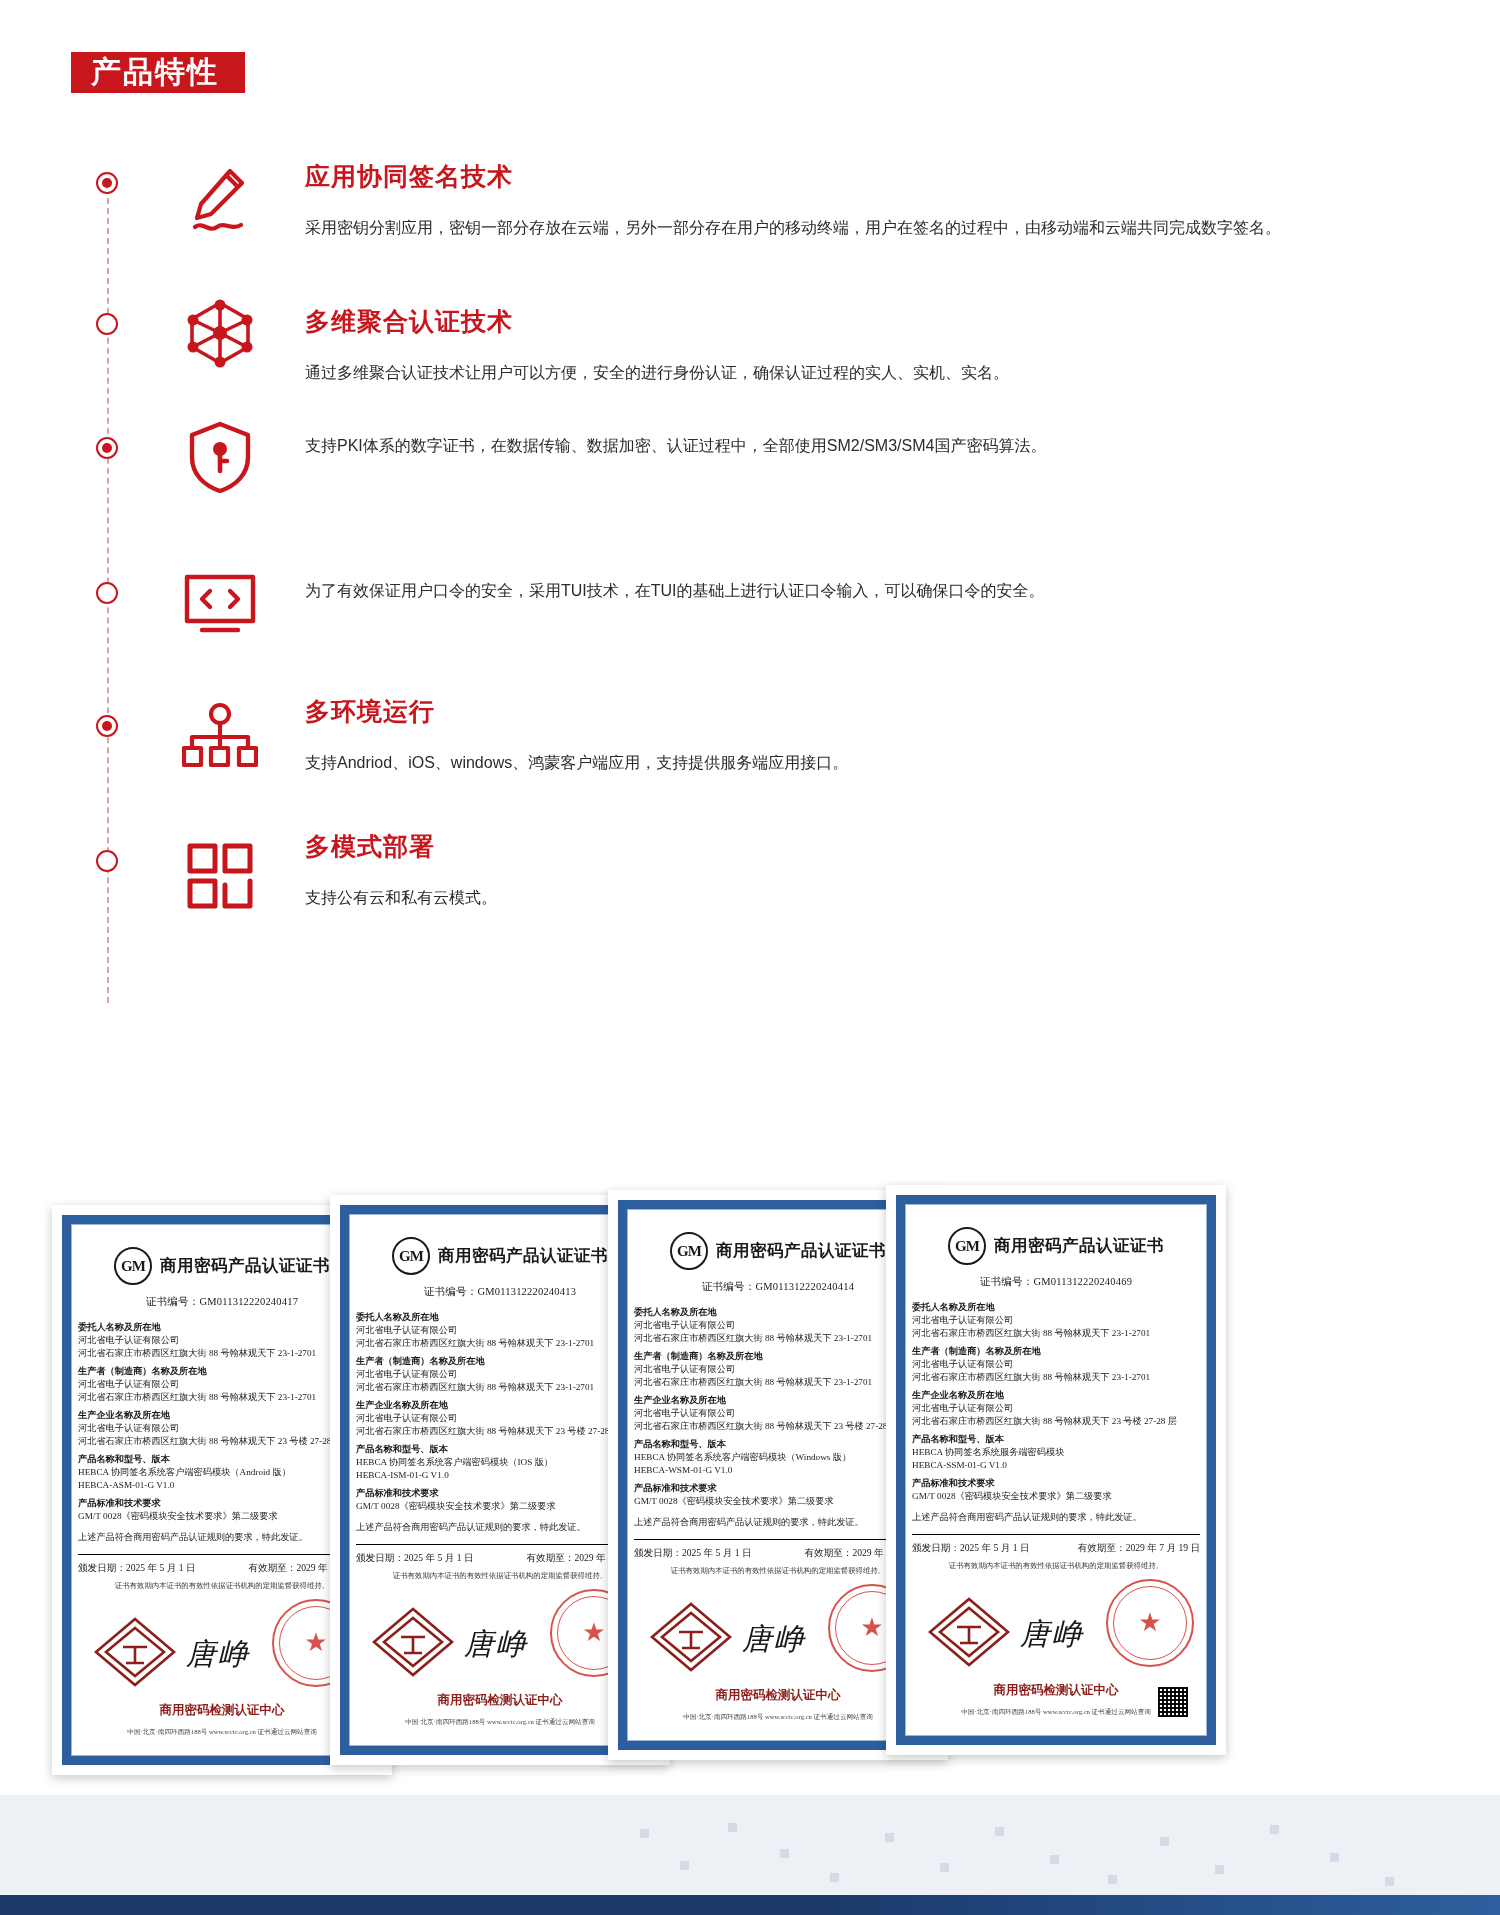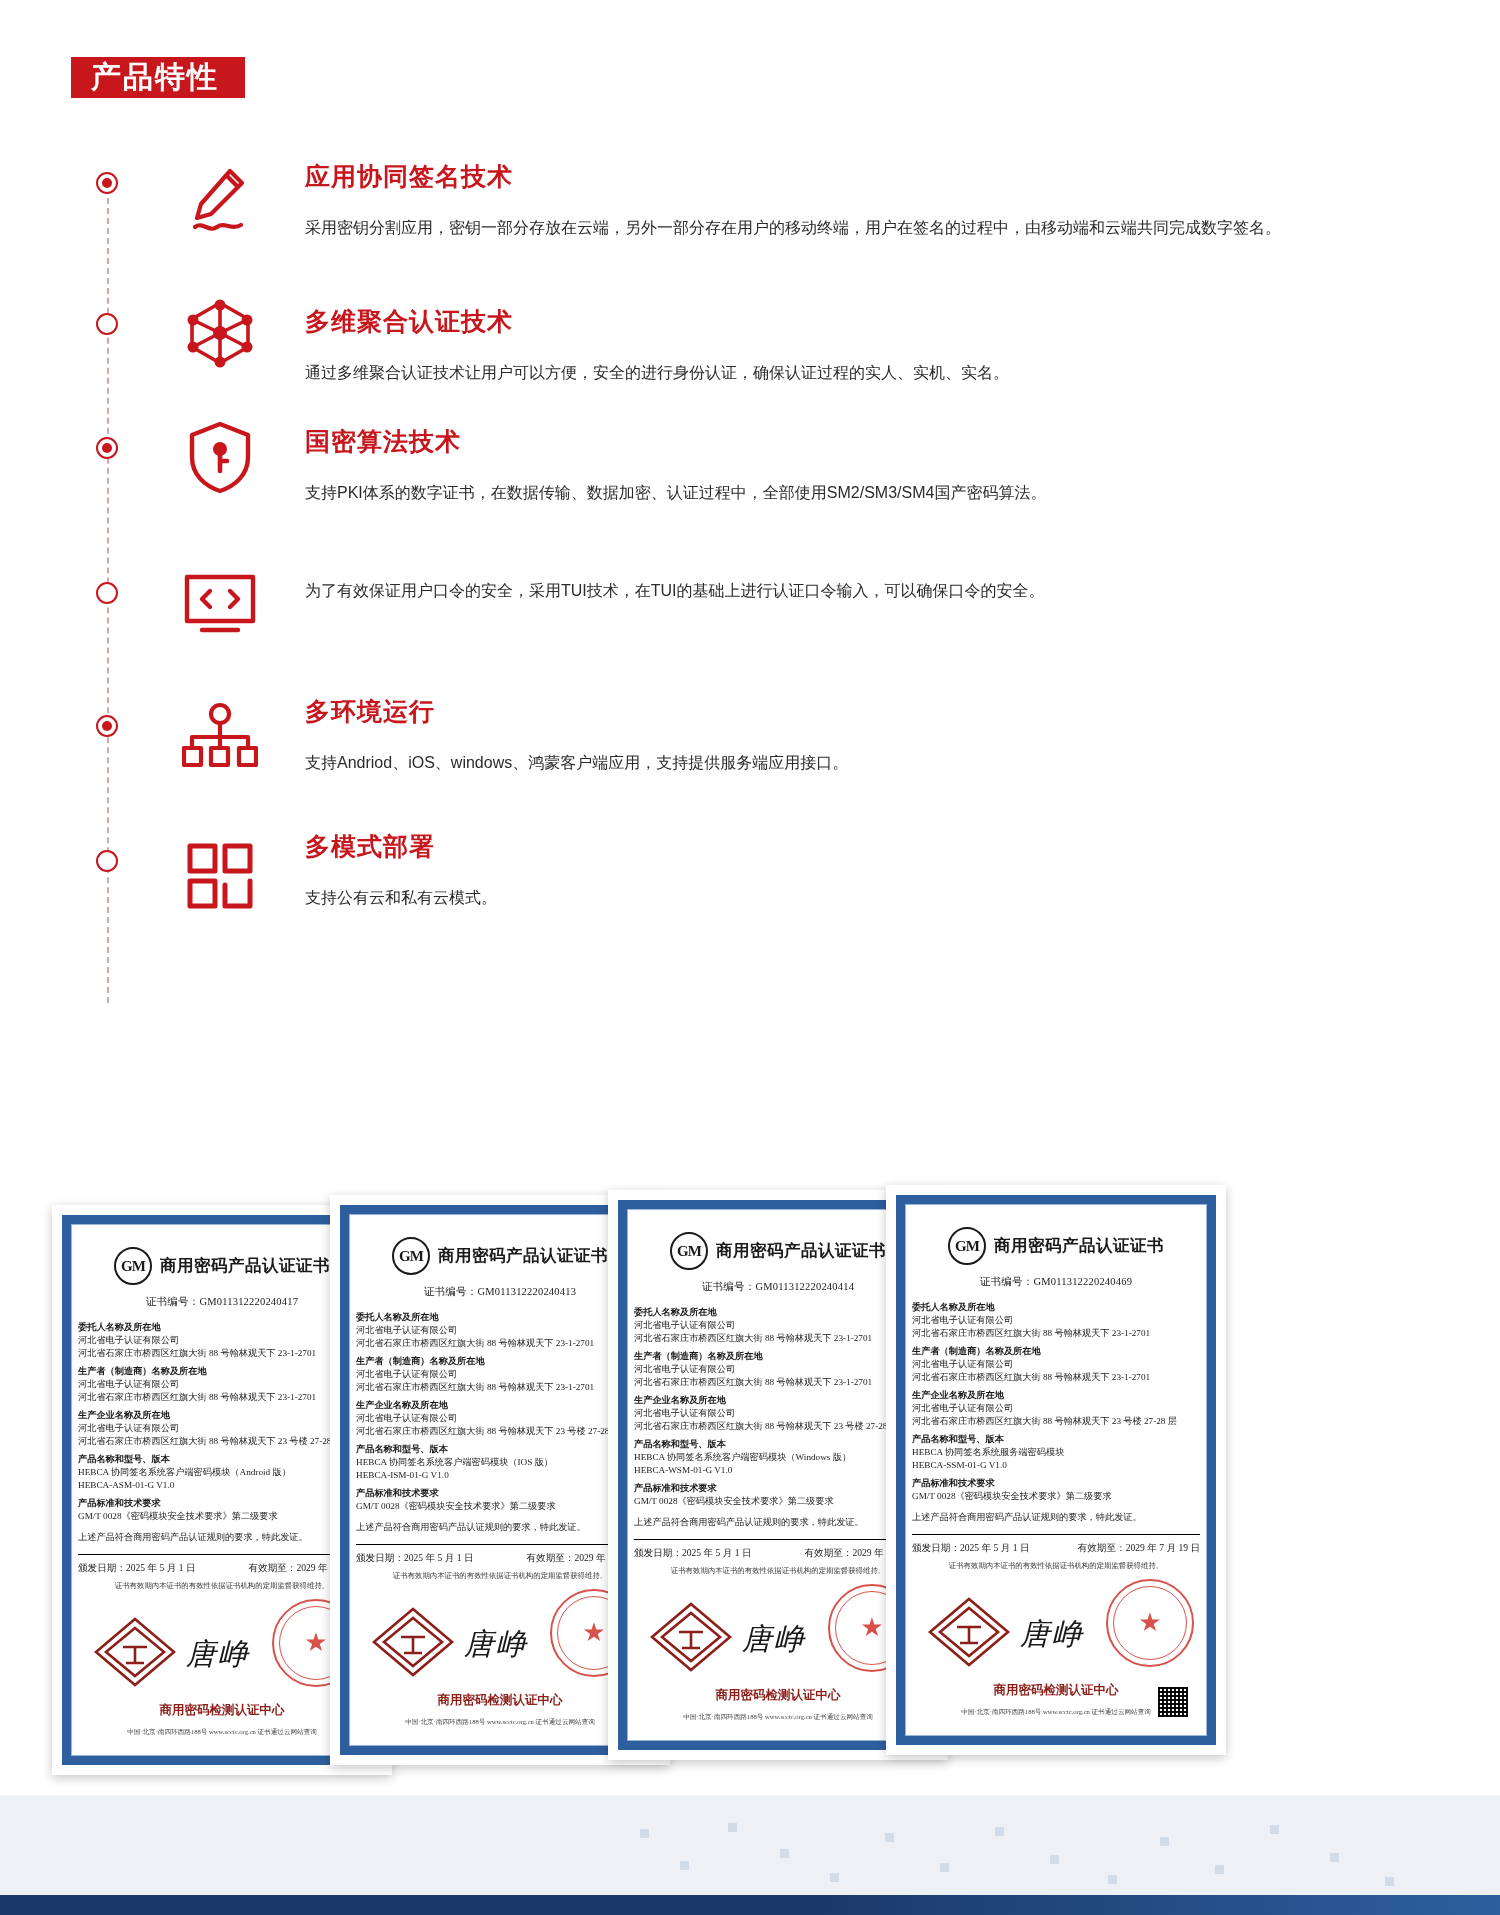--- a/index.html
+++ b/index.html
@@ -15,21 +15,21 @@
     color: #231f20;
     overflow: hidden;
   }
 
   
   .section-header {
     position: absolute;
     left: 52px;
     top: 46px;
     display: flex;
-    align-items: flex-end;
+    align-items: center;
     height: 52px;
   }
   .section-header .bar {
     width: 13px;
     background: #c8161d;
   }
   .section-header .bar2 {
     width: 6px;
     background: #ffffff;
   }
@@ -386,21 +386,20 @@
   <div class="feature" style="height:145px;">
     <div class="dot filled" style="top:12px;"></div>
     <div class="icon-wrap" style="top:-8px;">
       <svg width="66" height="76" viewBox="0 0 66 76" fill="none" stroke="#c8161d" stroke-width="4.4" stroke-linejoin="round" stroke-linecap="round">
         <path d="M33 5 L61 16 L61 38 C61 56, 48 67, 33 72 C18 67, 5 56, 5 38 L5 16 Z"></path>
         <circle cx="33" cy="30" r="7" fill="#c8161d" stroke="none"></circle>
         <path d="M33 35 L33 52 M33 42 L40 42" stroke-width="4.6"></path>
       </svg>
     </div>
     <div class="content">
-      <div class="f-title">国密算法技术</div>
       <div class="f-desc">支持PKI体系的数字证书，在数据传输、数据加密、认证过程中，全部使用SM2/SM3/SM4国产密码算法。</div>
     </div>
   </div>
 
   <div class="feature" style="height:125px;">
     <div class="dot" style="top:12px;"></div>
     <div class="icon-wrap" style="top:-6px;">
       <svg width="76" height="64" viewBox="0 0 76 64" fill="none" stroke="#c8161d" stroke-width="4.4" stroke-linejoin="round" stroke-linecap="round">
         <rect x="5" y="5" width="66" height="44"></rect>
         <path d="M28 19 L20 27 L28 35"></path>

